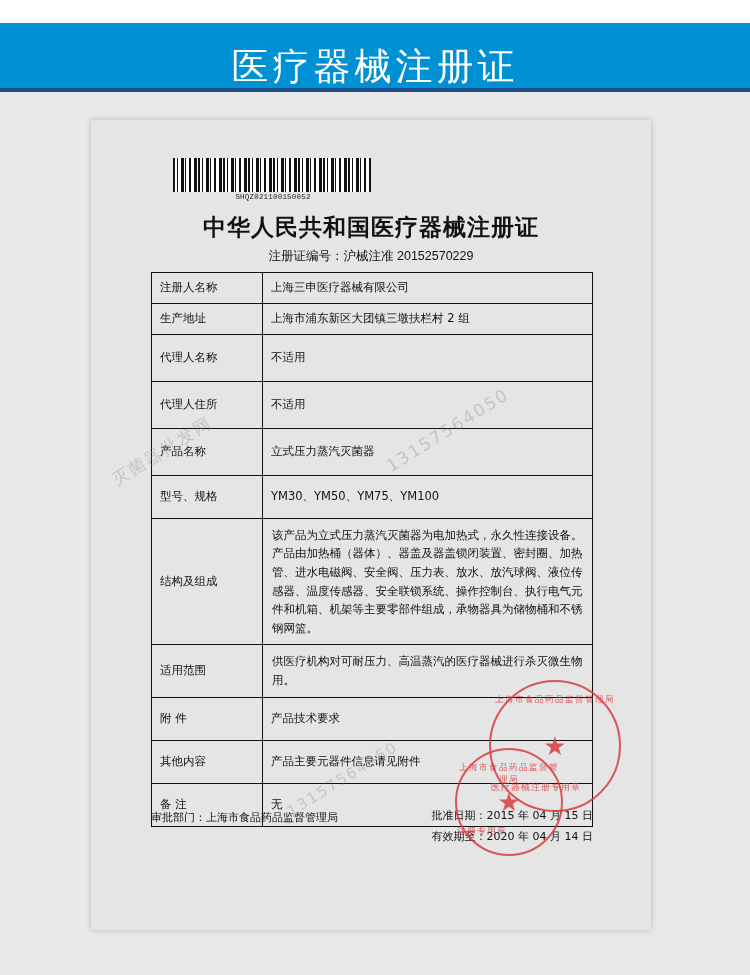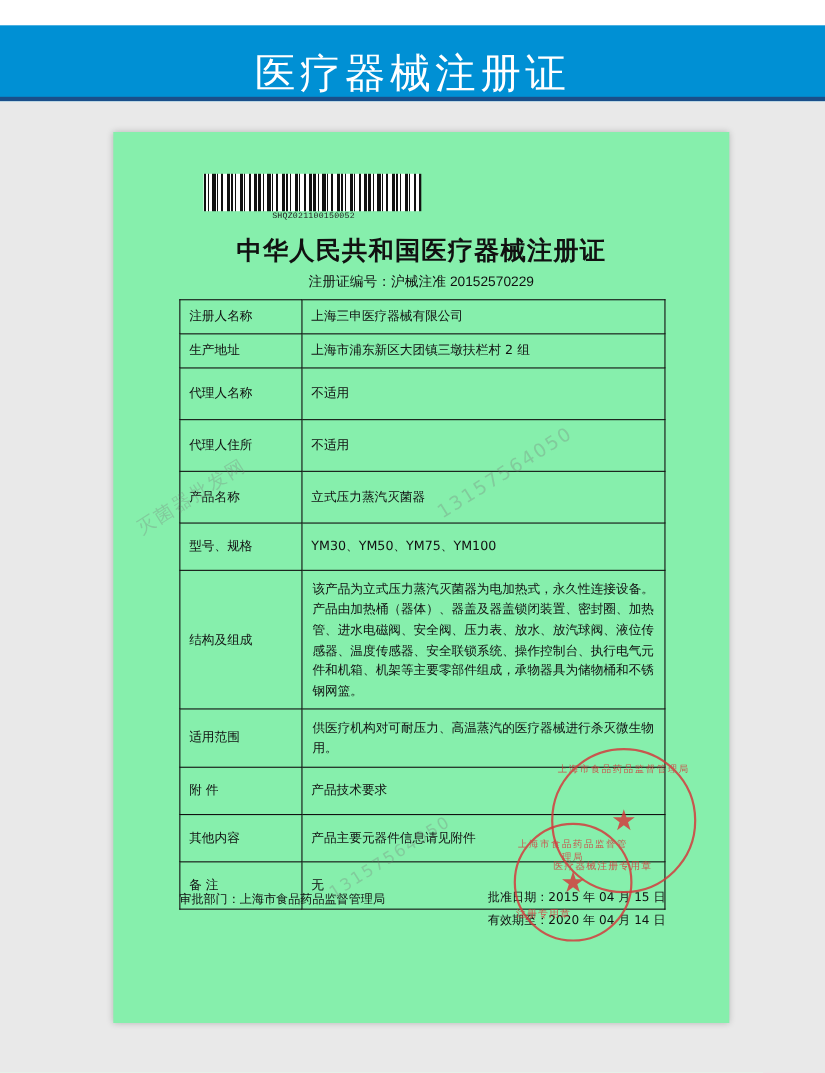--- a/index.html
+++ b/index.html
@@ -48,25 +48,25 @@
   .body-area {
     position: absolute;
     left: 0; top: 92px;
     width: 750px;
     height: 883px;
     background: #e9e9e9;
   }
   
   .sheet {
     position: absolute;
-    left: 103px;
+    left: 91px;
     top: 120px;
     width: 560px;
     height: 810px;
-    background: #86efac;
+    background: #e5e5e5;
     box-shadow: 0 0 6px rgba(0,0,0,0.22);
     overflow: hidden;
   }
   .sheet-inner {
     position: relative;
     width: 100%;
     height: 100%;
     padding: 0;
   }
   

